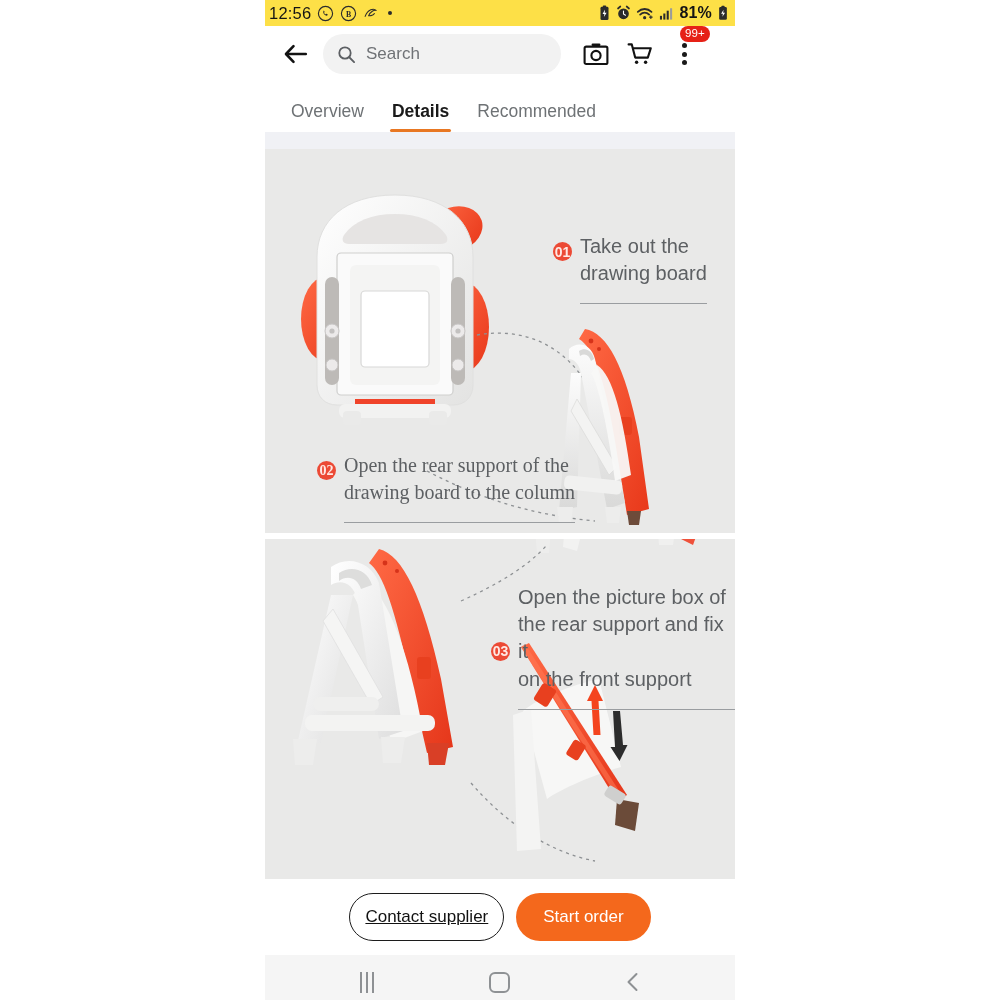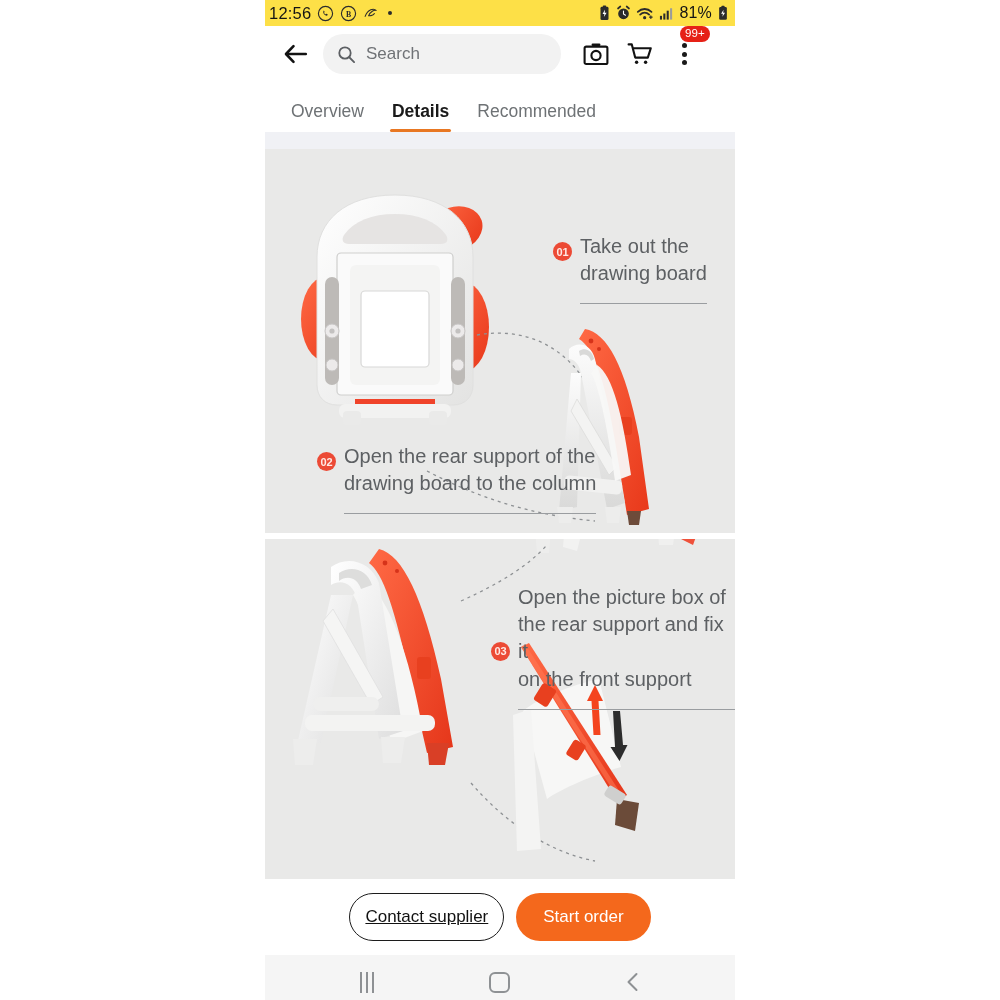--- a/index.html
+++ b/index.html
@@ -23,21 +23,21 @@
 
   
   .statusbar {
     height: 26px;
     display: flex; align-items: center;
     padding: 0 6px 0 4px;
     font-size: 16px; color: #1b1b1b;
   }
   .sb-left { display: flex; align-items: center; gap: 6px; }
   .sb-clock { font-size: 16.5px; letter-spacing: .2px; color: #141414; }
-  .sb-right { margin-left: auto; display: flex; align-items: center; gap: 5px; }
+  .sb-right { margin-left: auto; display: flex; align-items: center; gap: 5px; font-weight: bold; }
   .sb-pct { font-size: 16px; color: #141414; letter-spacing: .2px; }
   .ic { display: inline-block; line-height: 0; }
   .dot-sep { width: 4px; height: 4px; border-radius: 50%; background: #2b2b2b; display:inline-block; margin-left:2px;}
 
   
   .appbar {
     height: 56px;
     display: flex; align-items: center;
     padding: 0 12px 0 14px;
     gap: 10px;
@@ -112,35 +112,35 @@
   .detail-img.two { height: 340px; }
   .img-gap { height: 6px; background:#ffffff; }
 
   
   .callout { position: absolute; display: flex; align-items: flex-start; gap: 8px; }
   .callout .num {
     width: 19px; height: 19px; flex: 0 0 19px;
     border-radius: 50%;
     background: #ec4a35;
     color: #ffe9e4;
-    font-size: 11px;
+    font-size: 14px;
     font-weight: bold;
     display: flex; align-items: center; justify-content: center;
     margin-top: 9px;
   }
   .callout .txt {
     font-size: 20px;
     line-height: 1.36;
     color: #5d6063;
     white-space: pre-line;
     padding-bottom: 16px;
     border-bottom: 1.5px solid #9a9da0;
   }
   .callout.c1 { left: 288px; top: 84px; }
-  .callout.c2 { left: 52px; top: 294px; }
+  .callout.c2 { left: 52px; top: 303px; font-family: Liberation Serif, serif; }
   .callout.c3 { left: 226px; top: 45px; align-items: center; }
 
   
   .art { position: absolute; }
 
   
   .actionbar {
     height: 76px;
     background: #ffffff;
     display: flex; align-items: center;

